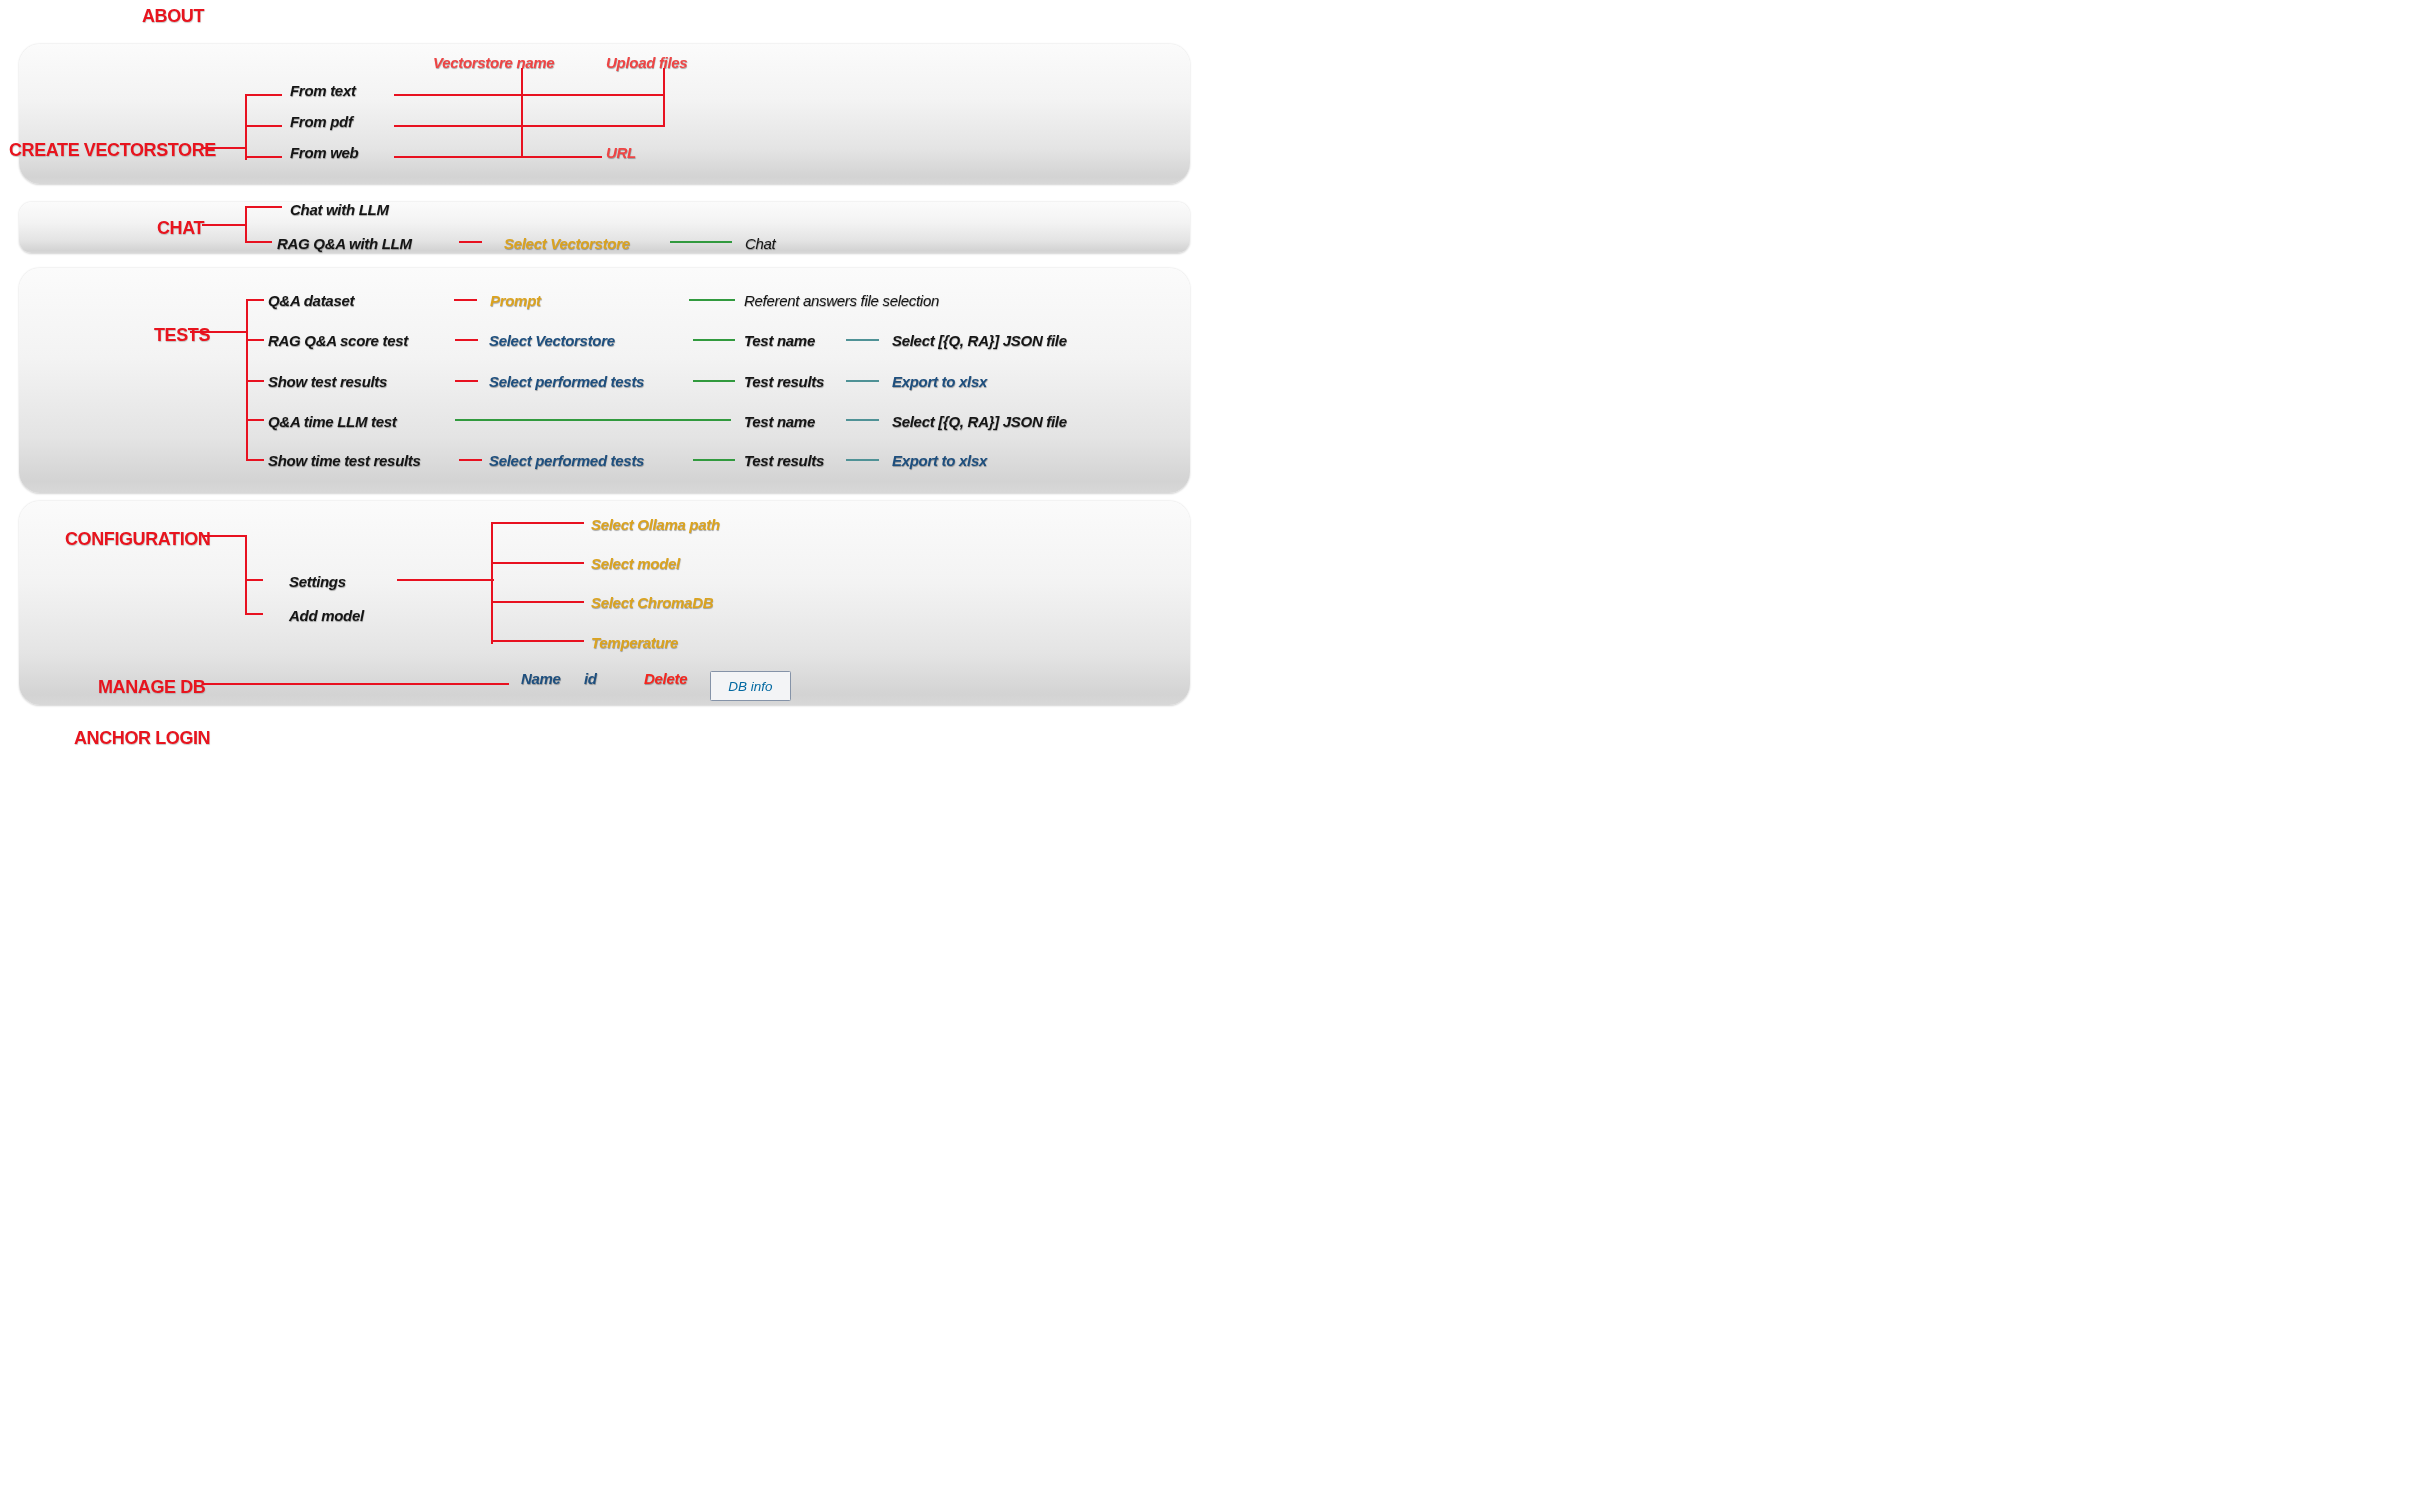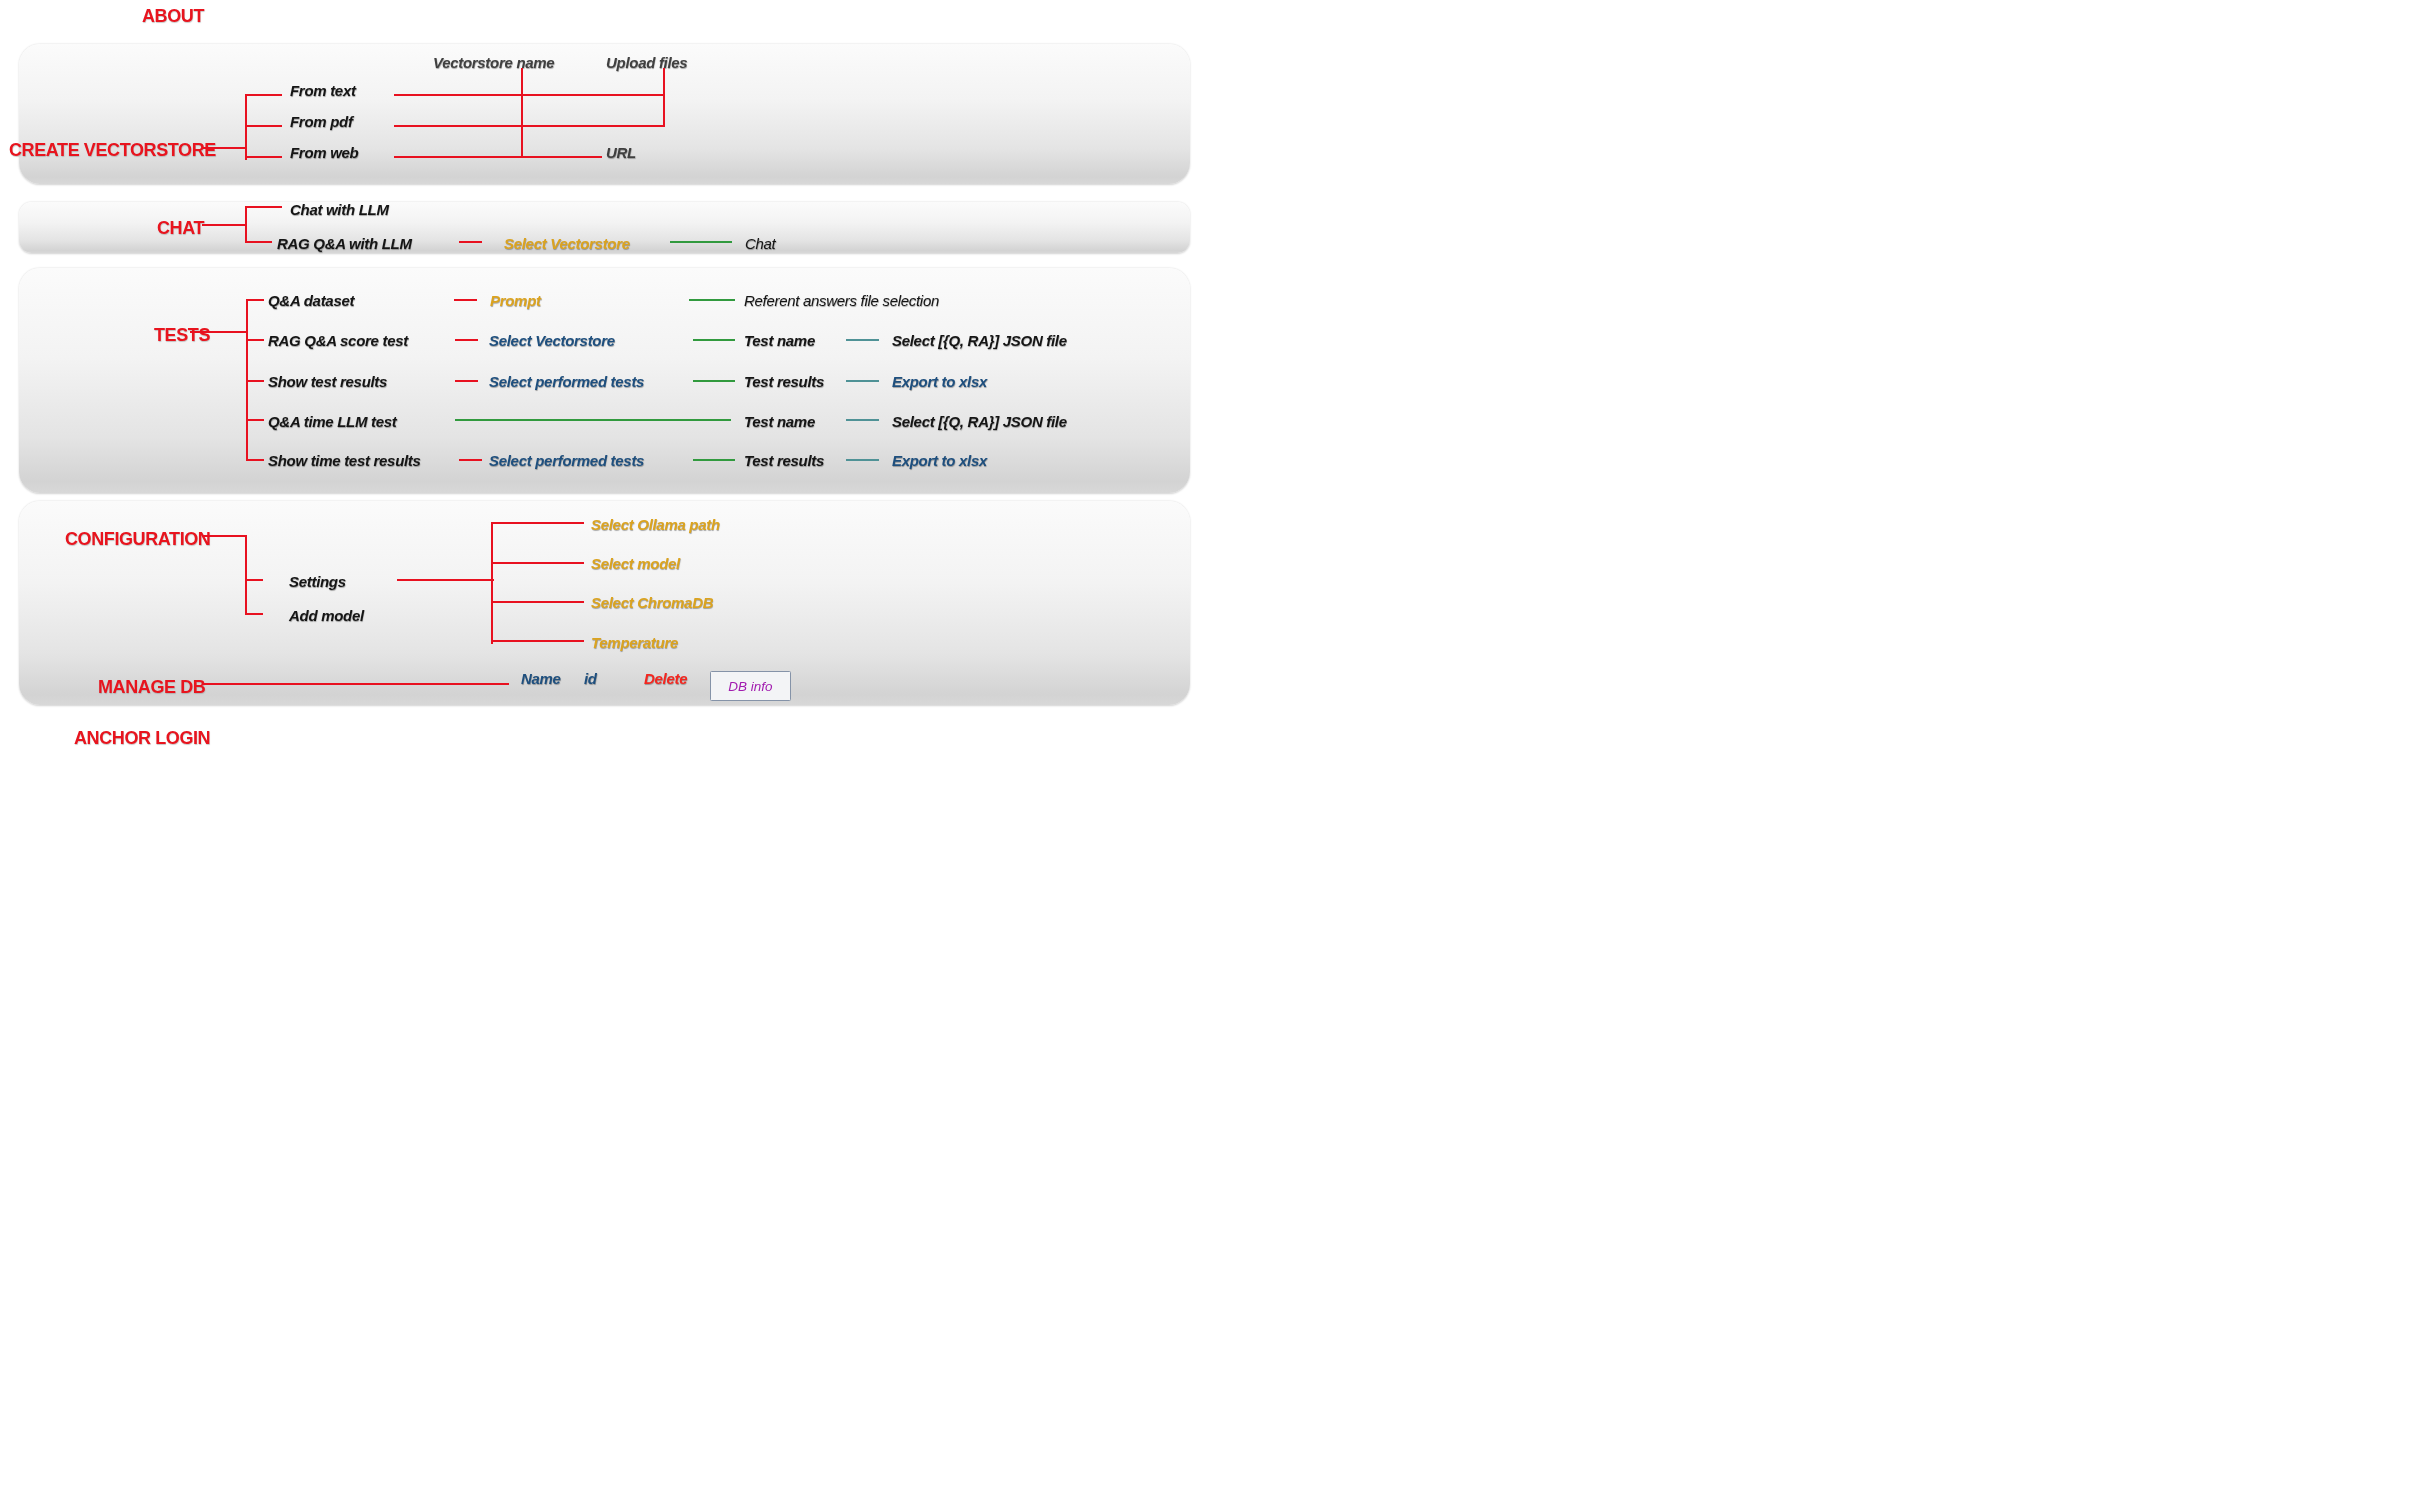--- a/index.html
+++ b/index.html
@@ -17,33 +17,33 @@
     position:absolute;white-space:nowrap;
     font-style:italic;font-weight:bold;font-size:15px;letter-spacing:-0.3px;
     color:#151515;text-shadow:0.4px 0.8px 0.8px rgba(70,70,70,0.45);
   }
   .lbl.light{font-weight:normal;}
   .red-h{
     position:absolute;white-space:nowrap;
     font-weight:bold;font-size:18px;letter-spacing:-0.4px;
     color:#e8141e;text-shadow:0.4px 0.8px 0.8px rgba(150,150,150,0.5);
   }
-  .teal{color:#404040;}
+  .teal{color:#ef4444;}
   .orange{color:#dba31f;}
   .blue{color:#1e4f7e;}
   .del{color:#f4261f;}
   .hline{position:absolute;height:2.1px;}
   .vline{position:absolute;width:2.1px;}
   .red-l{background:#e81120;}
   .green-l{background:#319a3e;}
   .teal-l{background:#4f9296;}
   .dbinfo{
     position:absolute;display:flex;align-items:center;justify-content:center;
     border:1.4px solid #8593a8;background:#f3f4f6;border-radius:1.4px;
-    font-style:italic;font-size:13.5px;color:#a21caf;
+    font-style:italic;font-size:13.5px;color:#0369a1;
   }
 </style>
 </head>
 <body>
 
 <div id="canvas">
 
   <div class="red-h" style="left:142px;top:6.4px;">ABOUT</div>
 
   <div class="panel" style="top:44px;height:140px;"></div>

